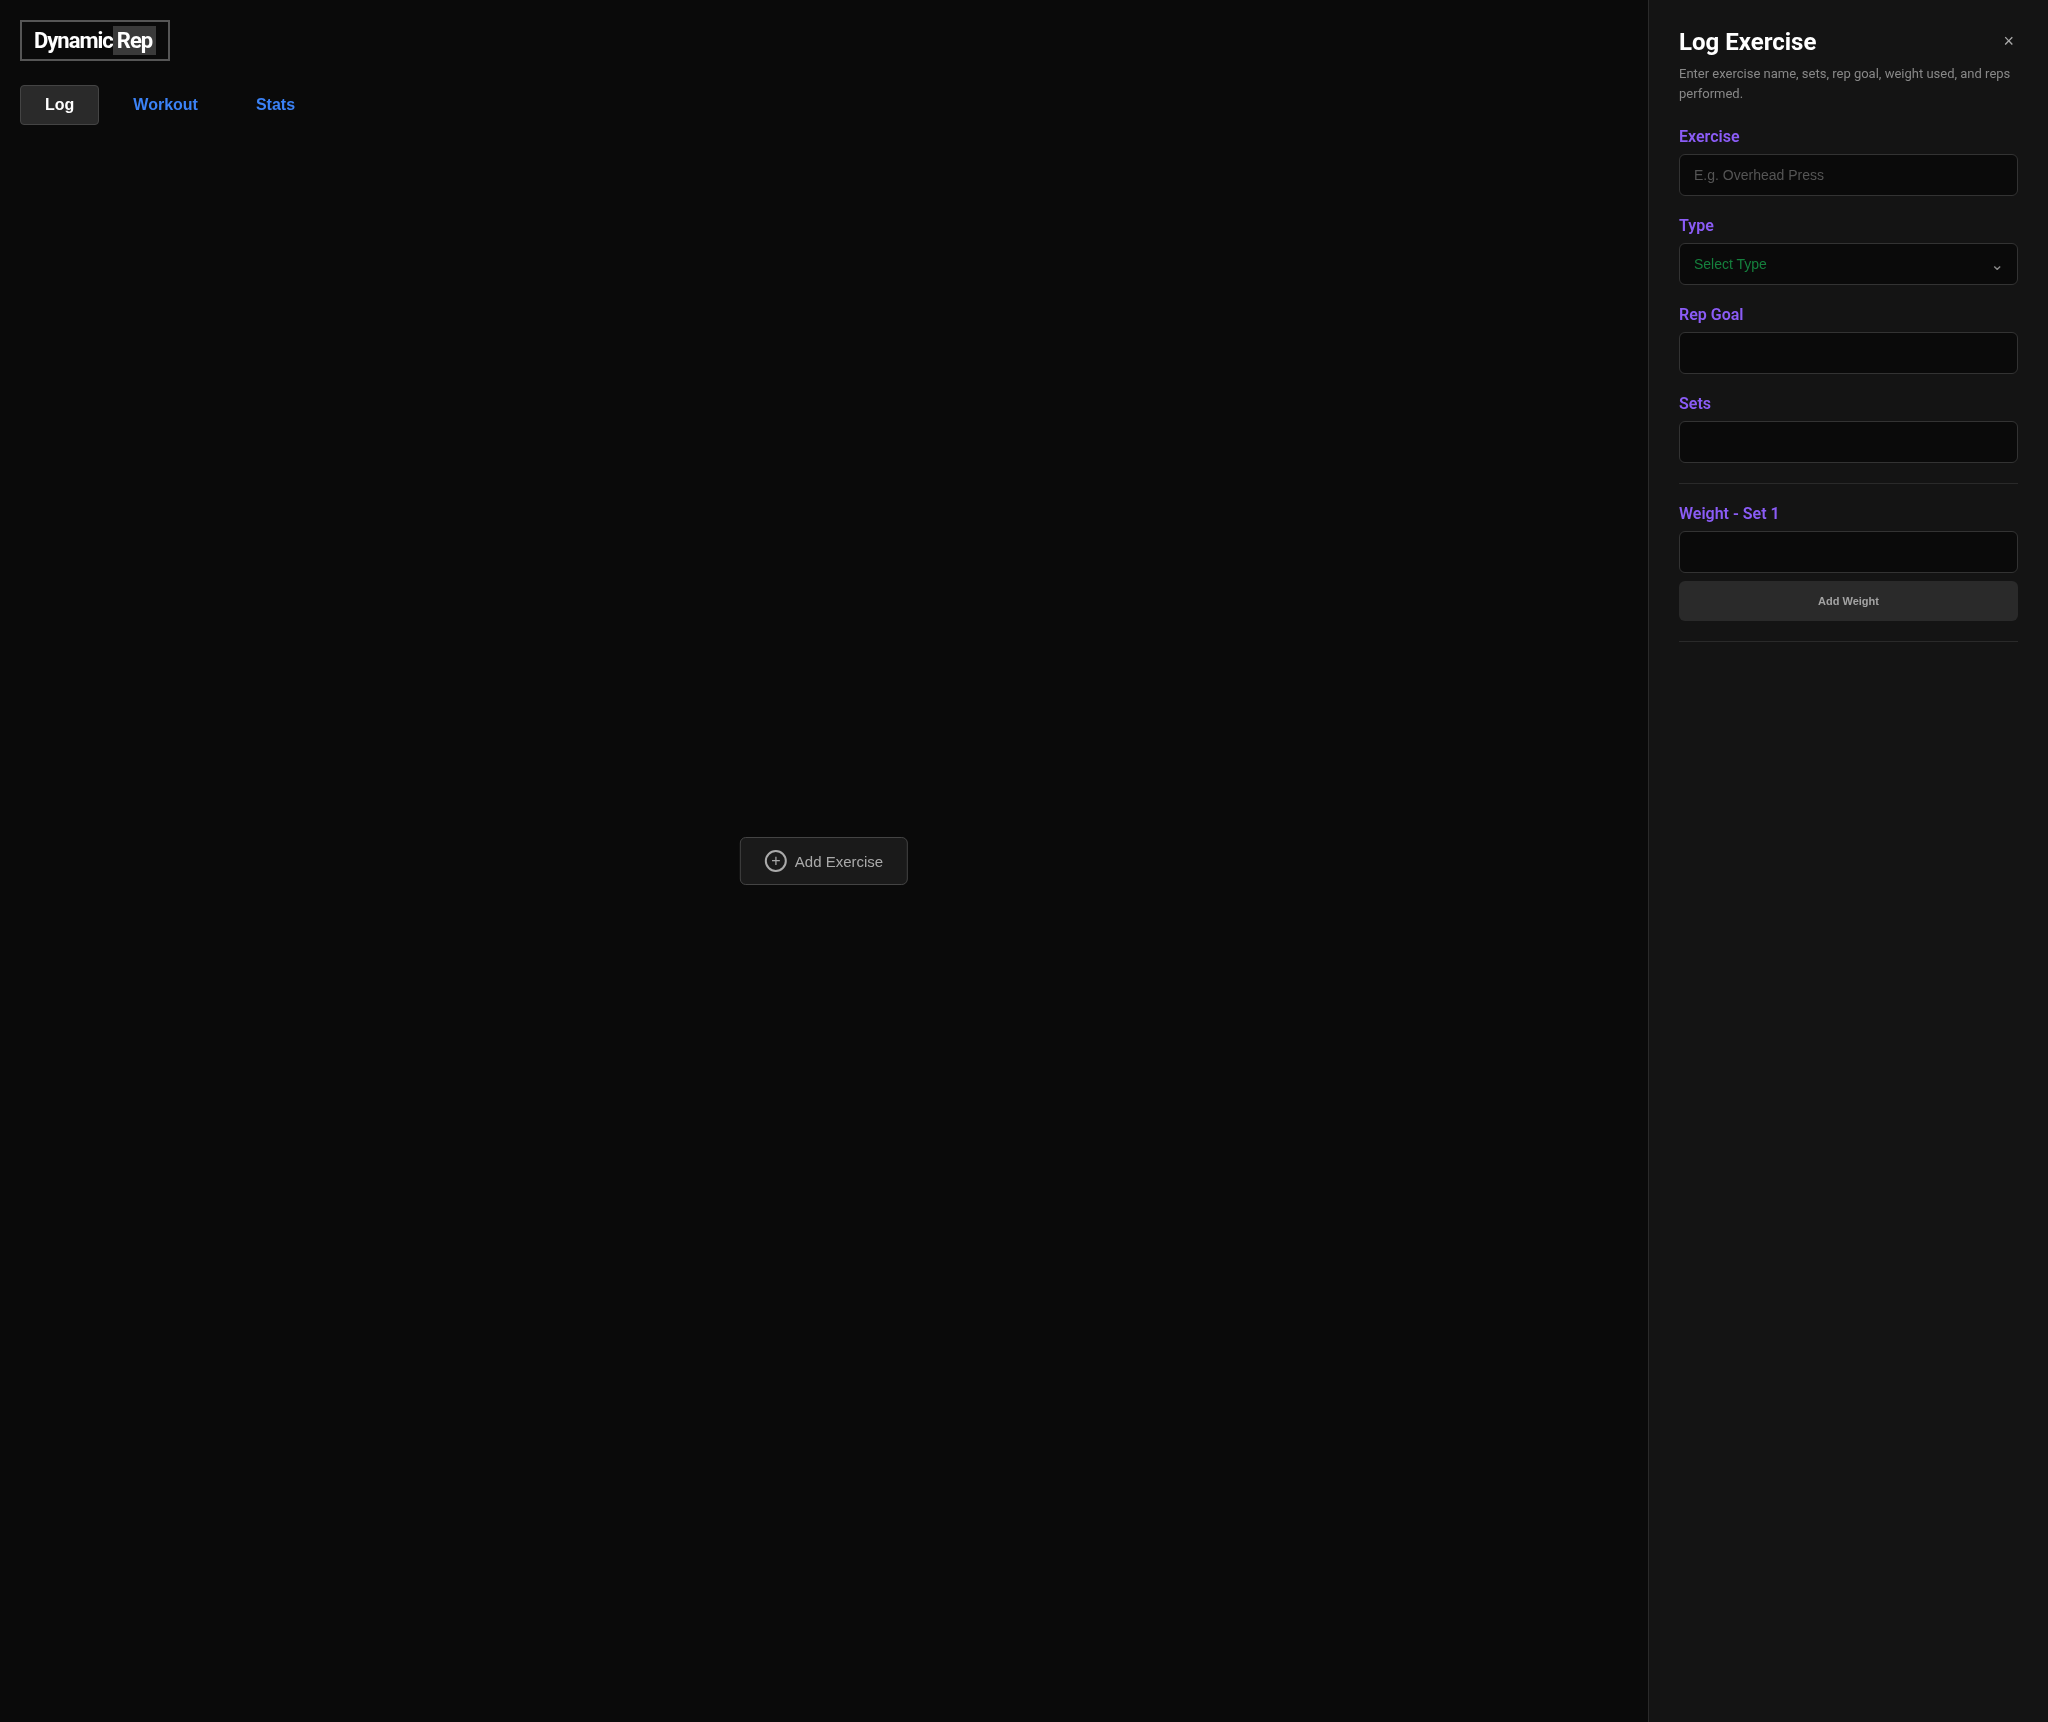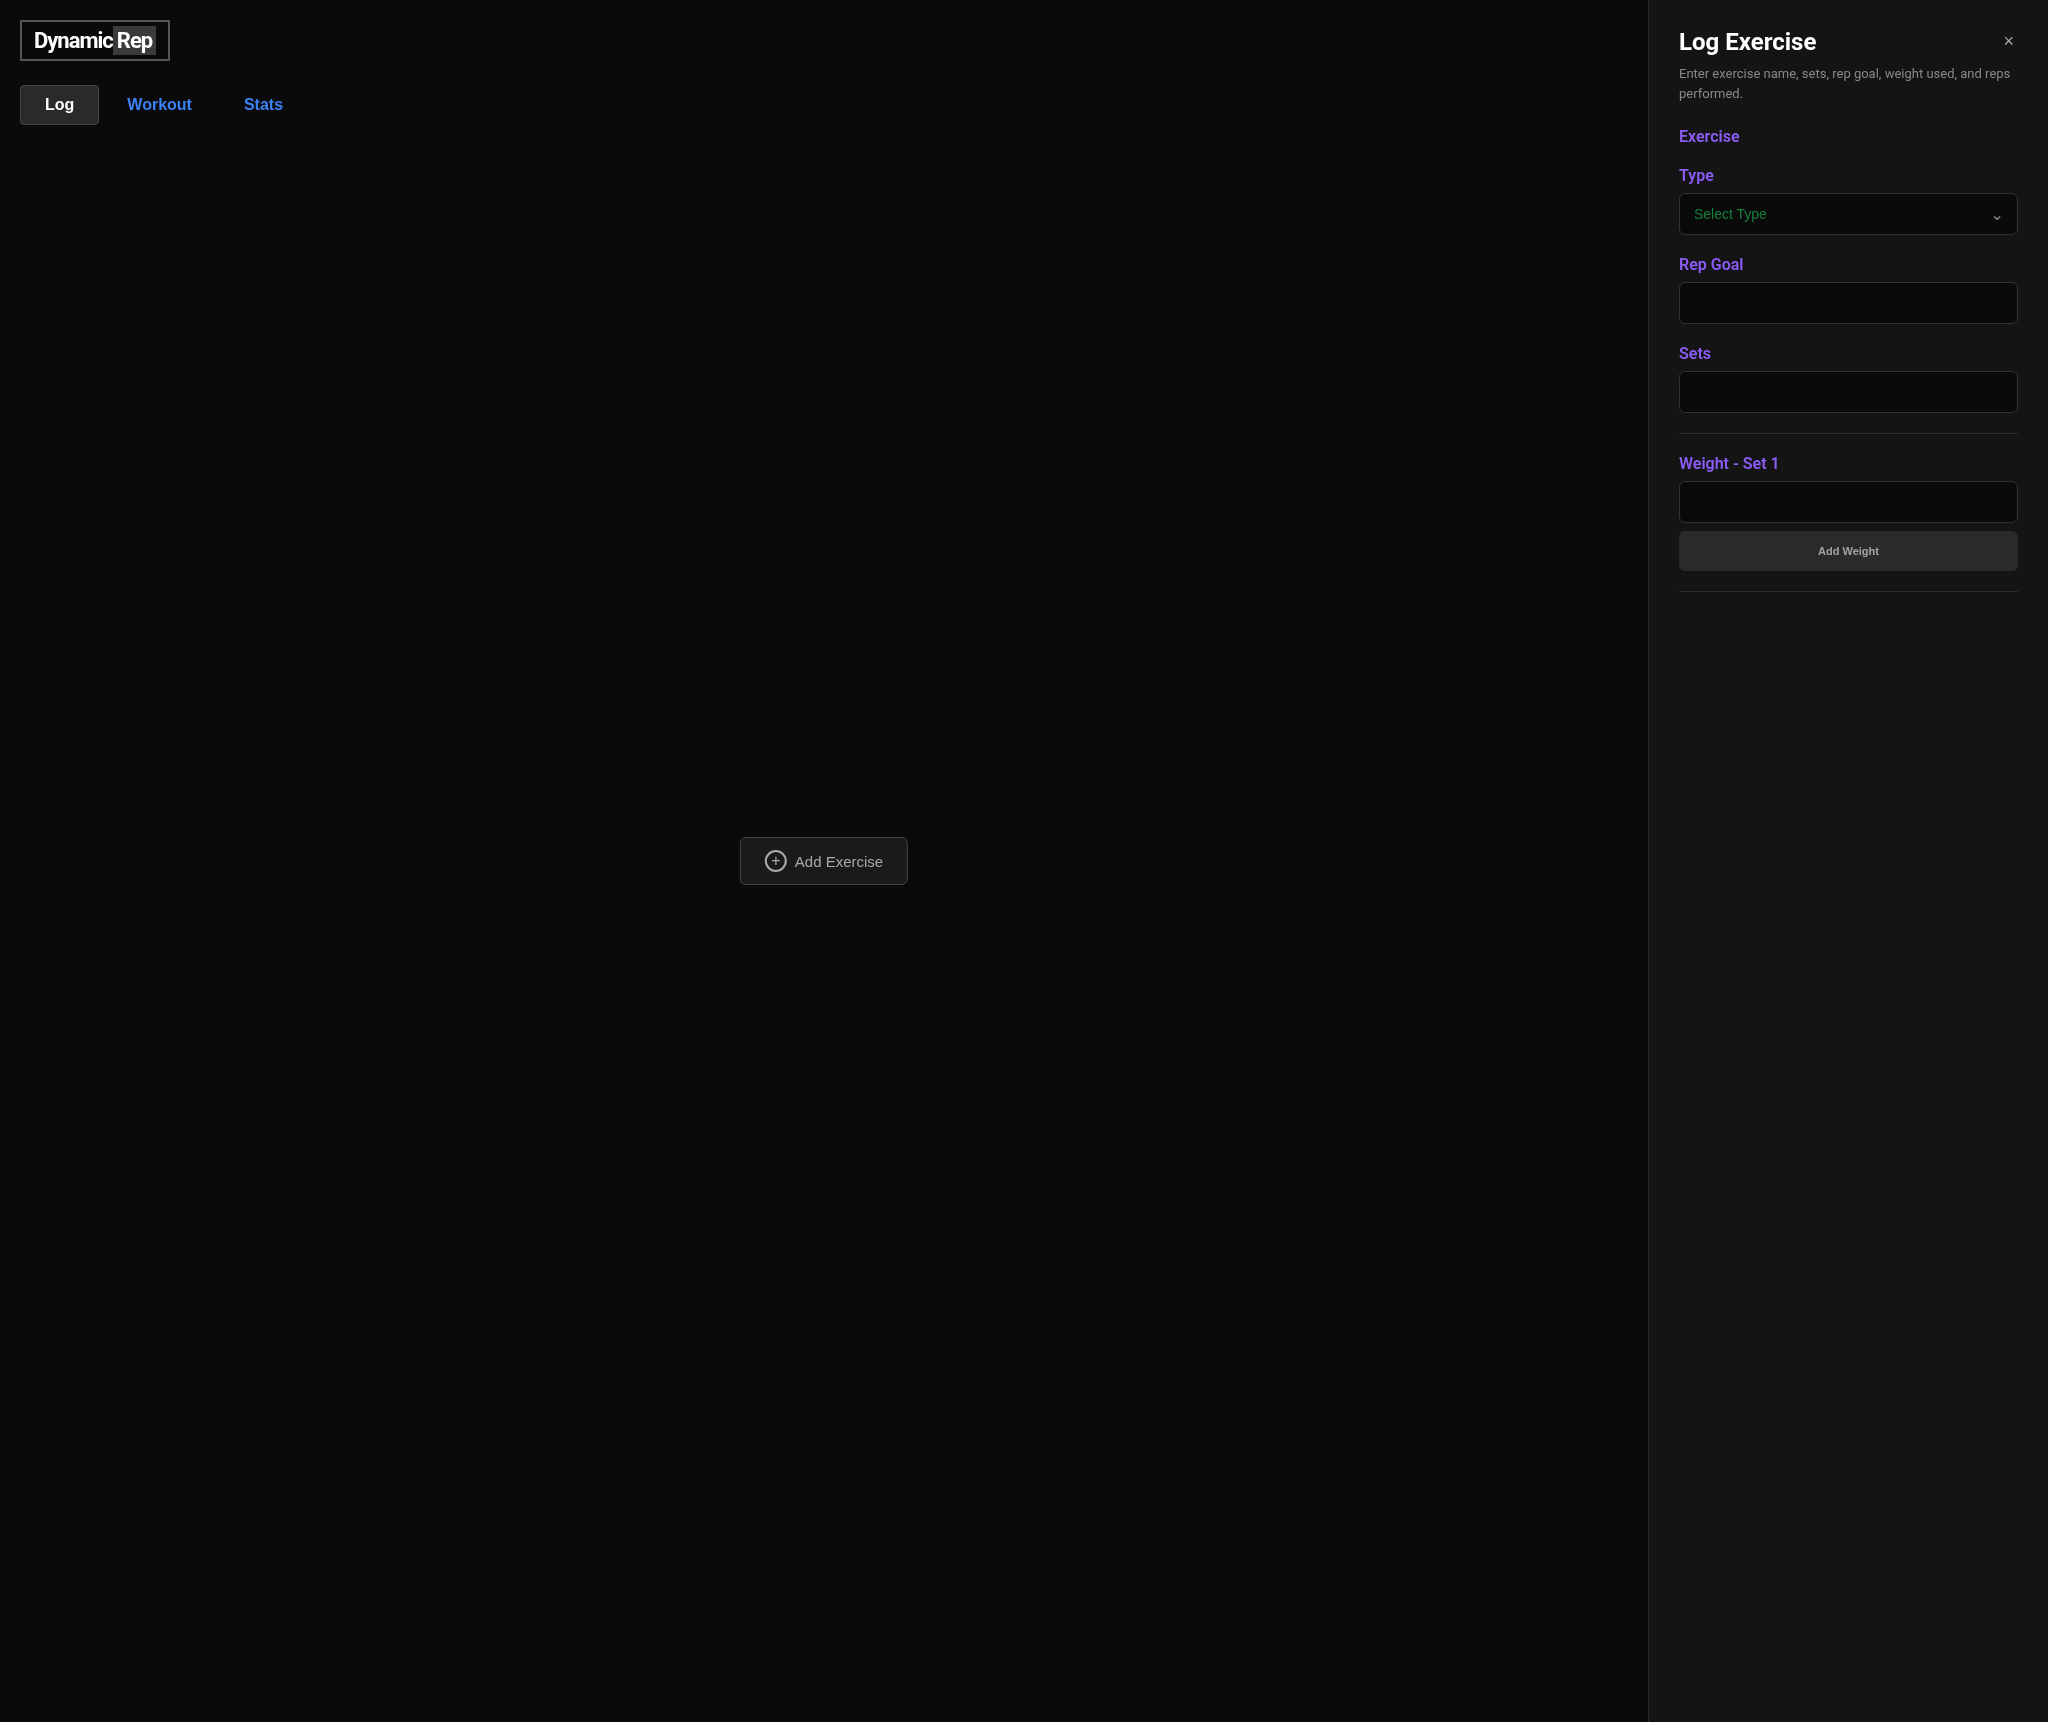--- a/index.html
+++ b/index.html
@@ -47,21 +47,21 @@
 
     .logo-rep {
       color: #ffffff;
       background-color: #3a3a3a;
       padding: 2px 4px;
     }
 
     
     .nav-tabs {
       display: flex;
-      gap: 4px;
+      gap: 10px;
       margin-bottom: 30px;
     }
 
     .nav-tab {
       padding: 10px 24px;
       background: transparent;
       border: none;
       color: #3b82f6;
       font-size: 16px;
       font-weight: 600;
@@ -251,20 +251,21 @@
 <div class="right-panel">
 
   <div class="panel-header">
     <h2 class="panel-title">Log Exercise</h2>
     <button class="close-btn">×</button>
   </div>
   <p class="panel-subtitle">Enter exercise name, sets, rep goal, weight used, and reps performed.</p>
 
   <div class="form-group">
     <label class="form-label">Exercise</label>
+    <input type="text" class="form-input" placeholder="E.g. Overhead Press" style="">
   </div>
 
   <div class="form-group">
     <label class="form-label">Type</label>
     <div class="select-wrapper">
       <select class="form-select">
         <option value="">Select Type</option>
         <option value="barbell">Barbell</option>
         <option value="dumbbell">Dumbbell</option>
         <option value="machine">Machine</option>

